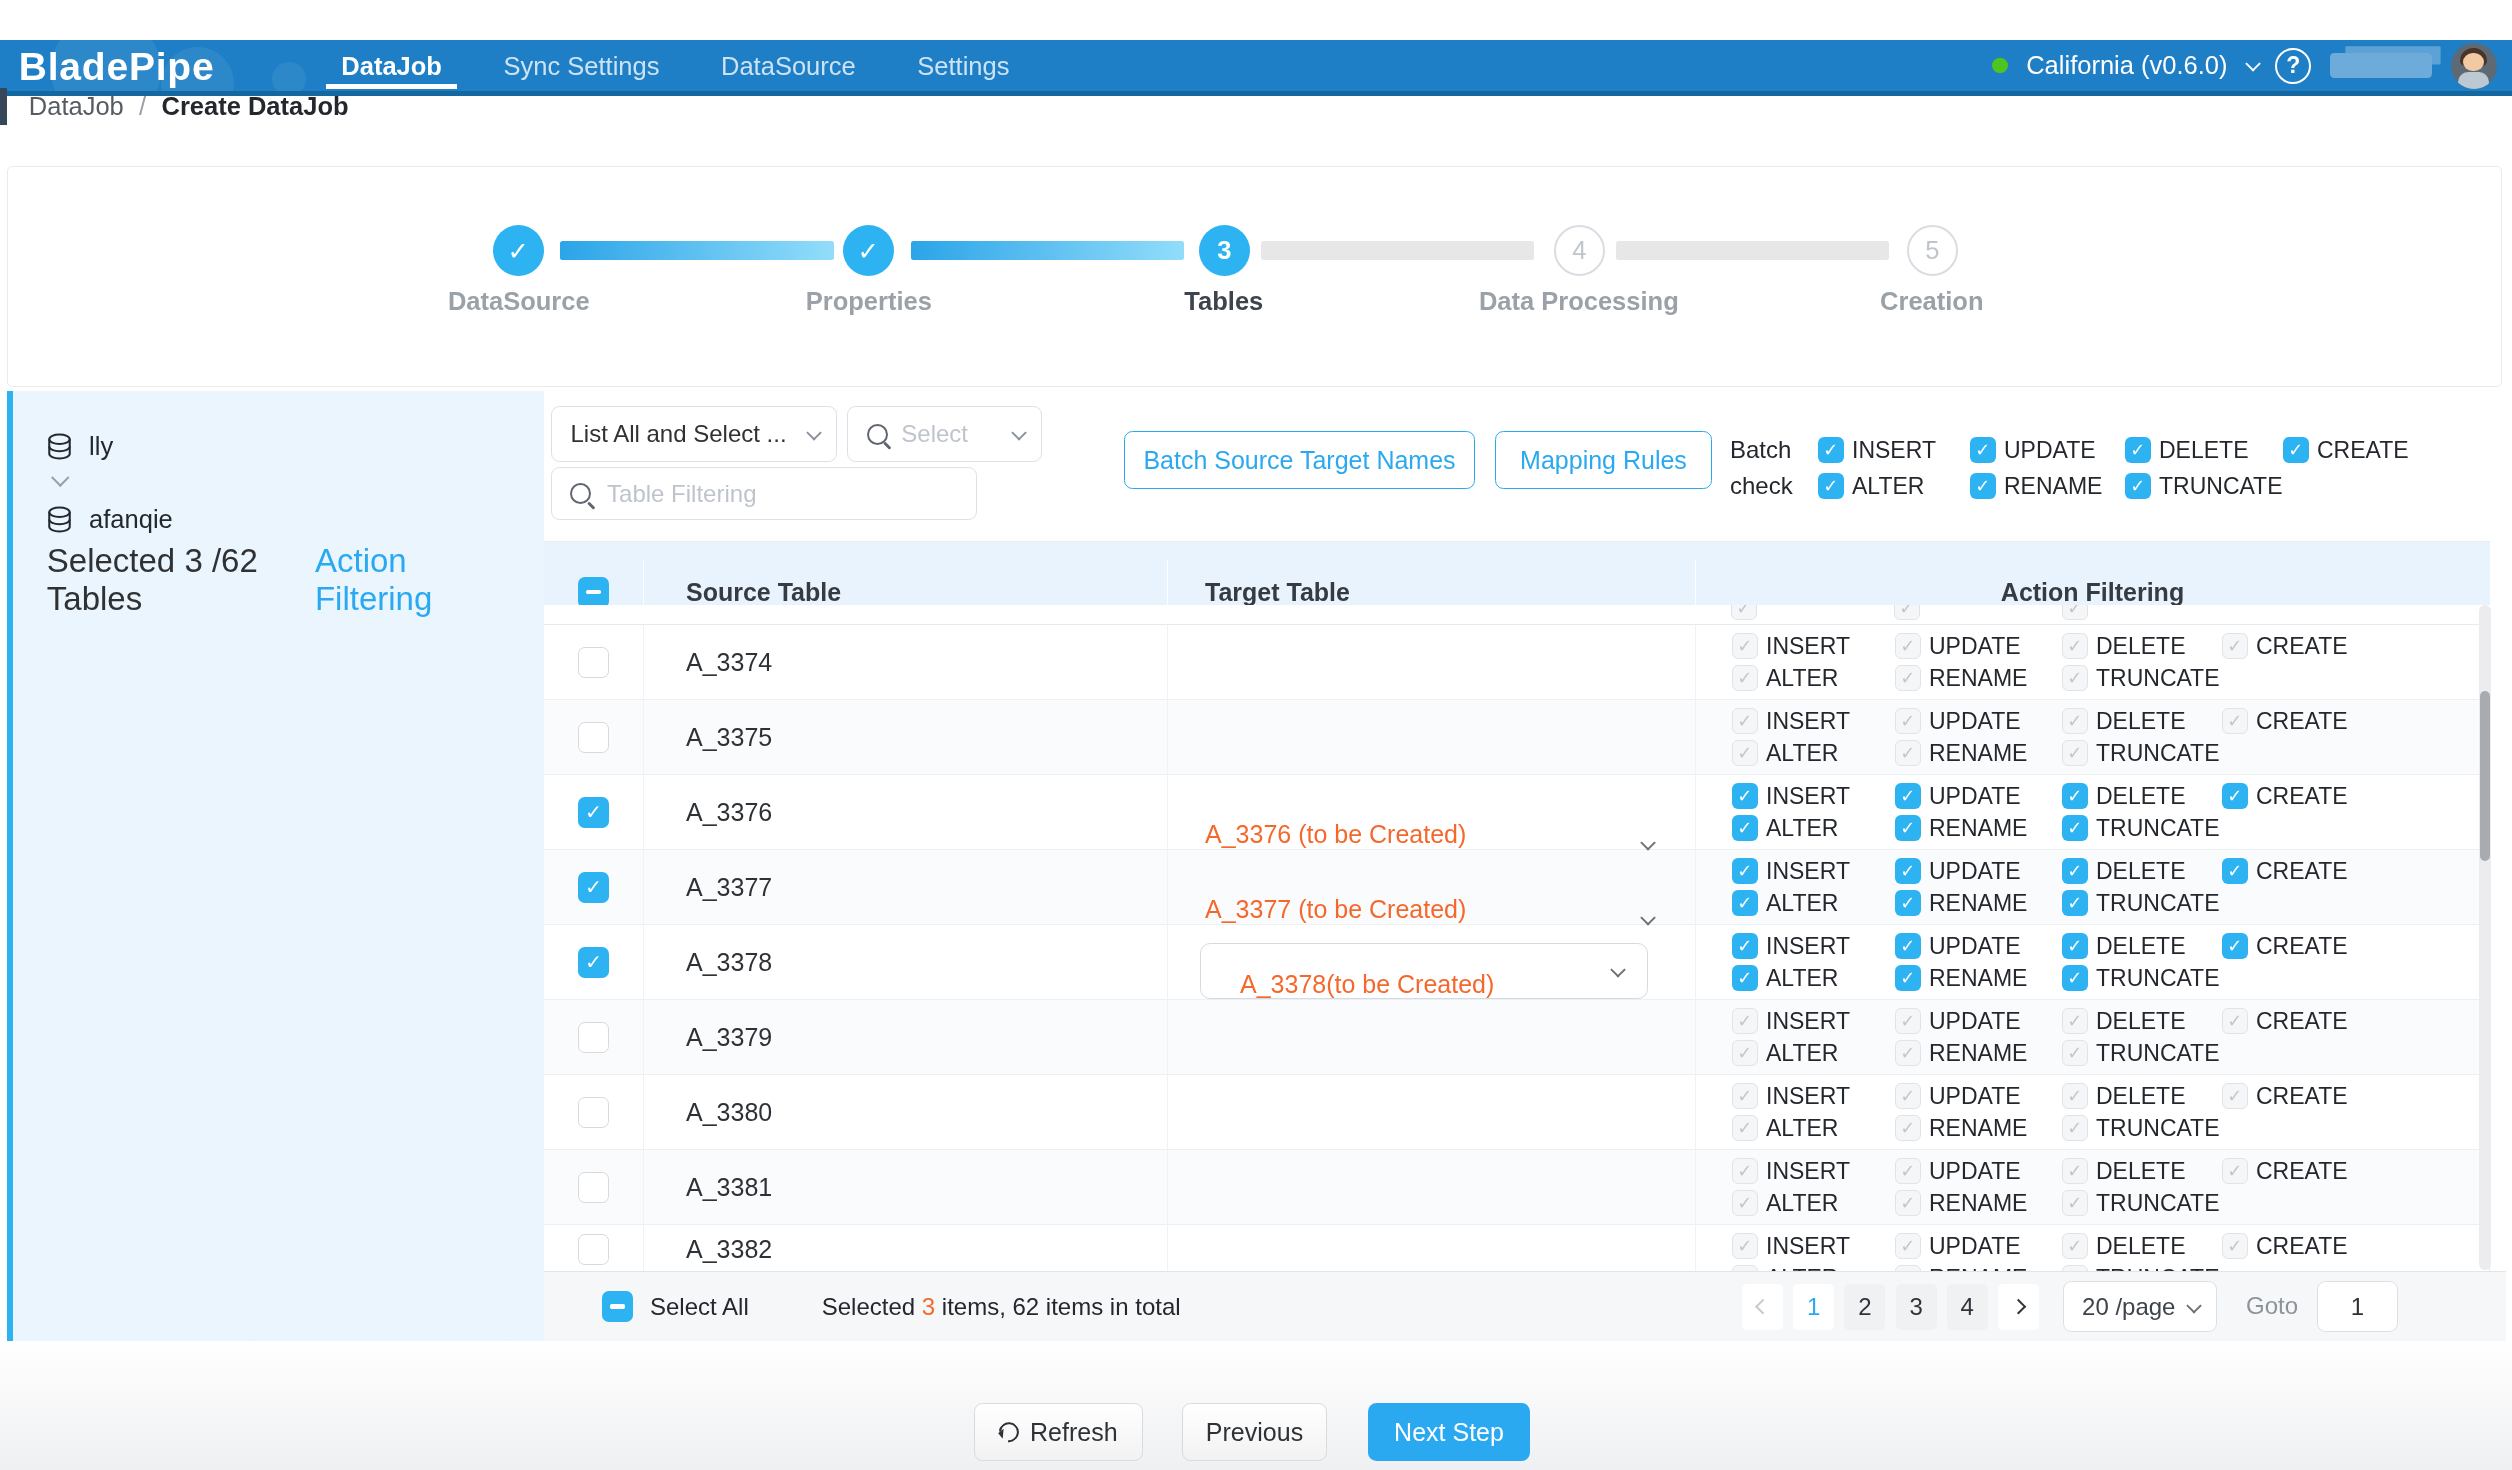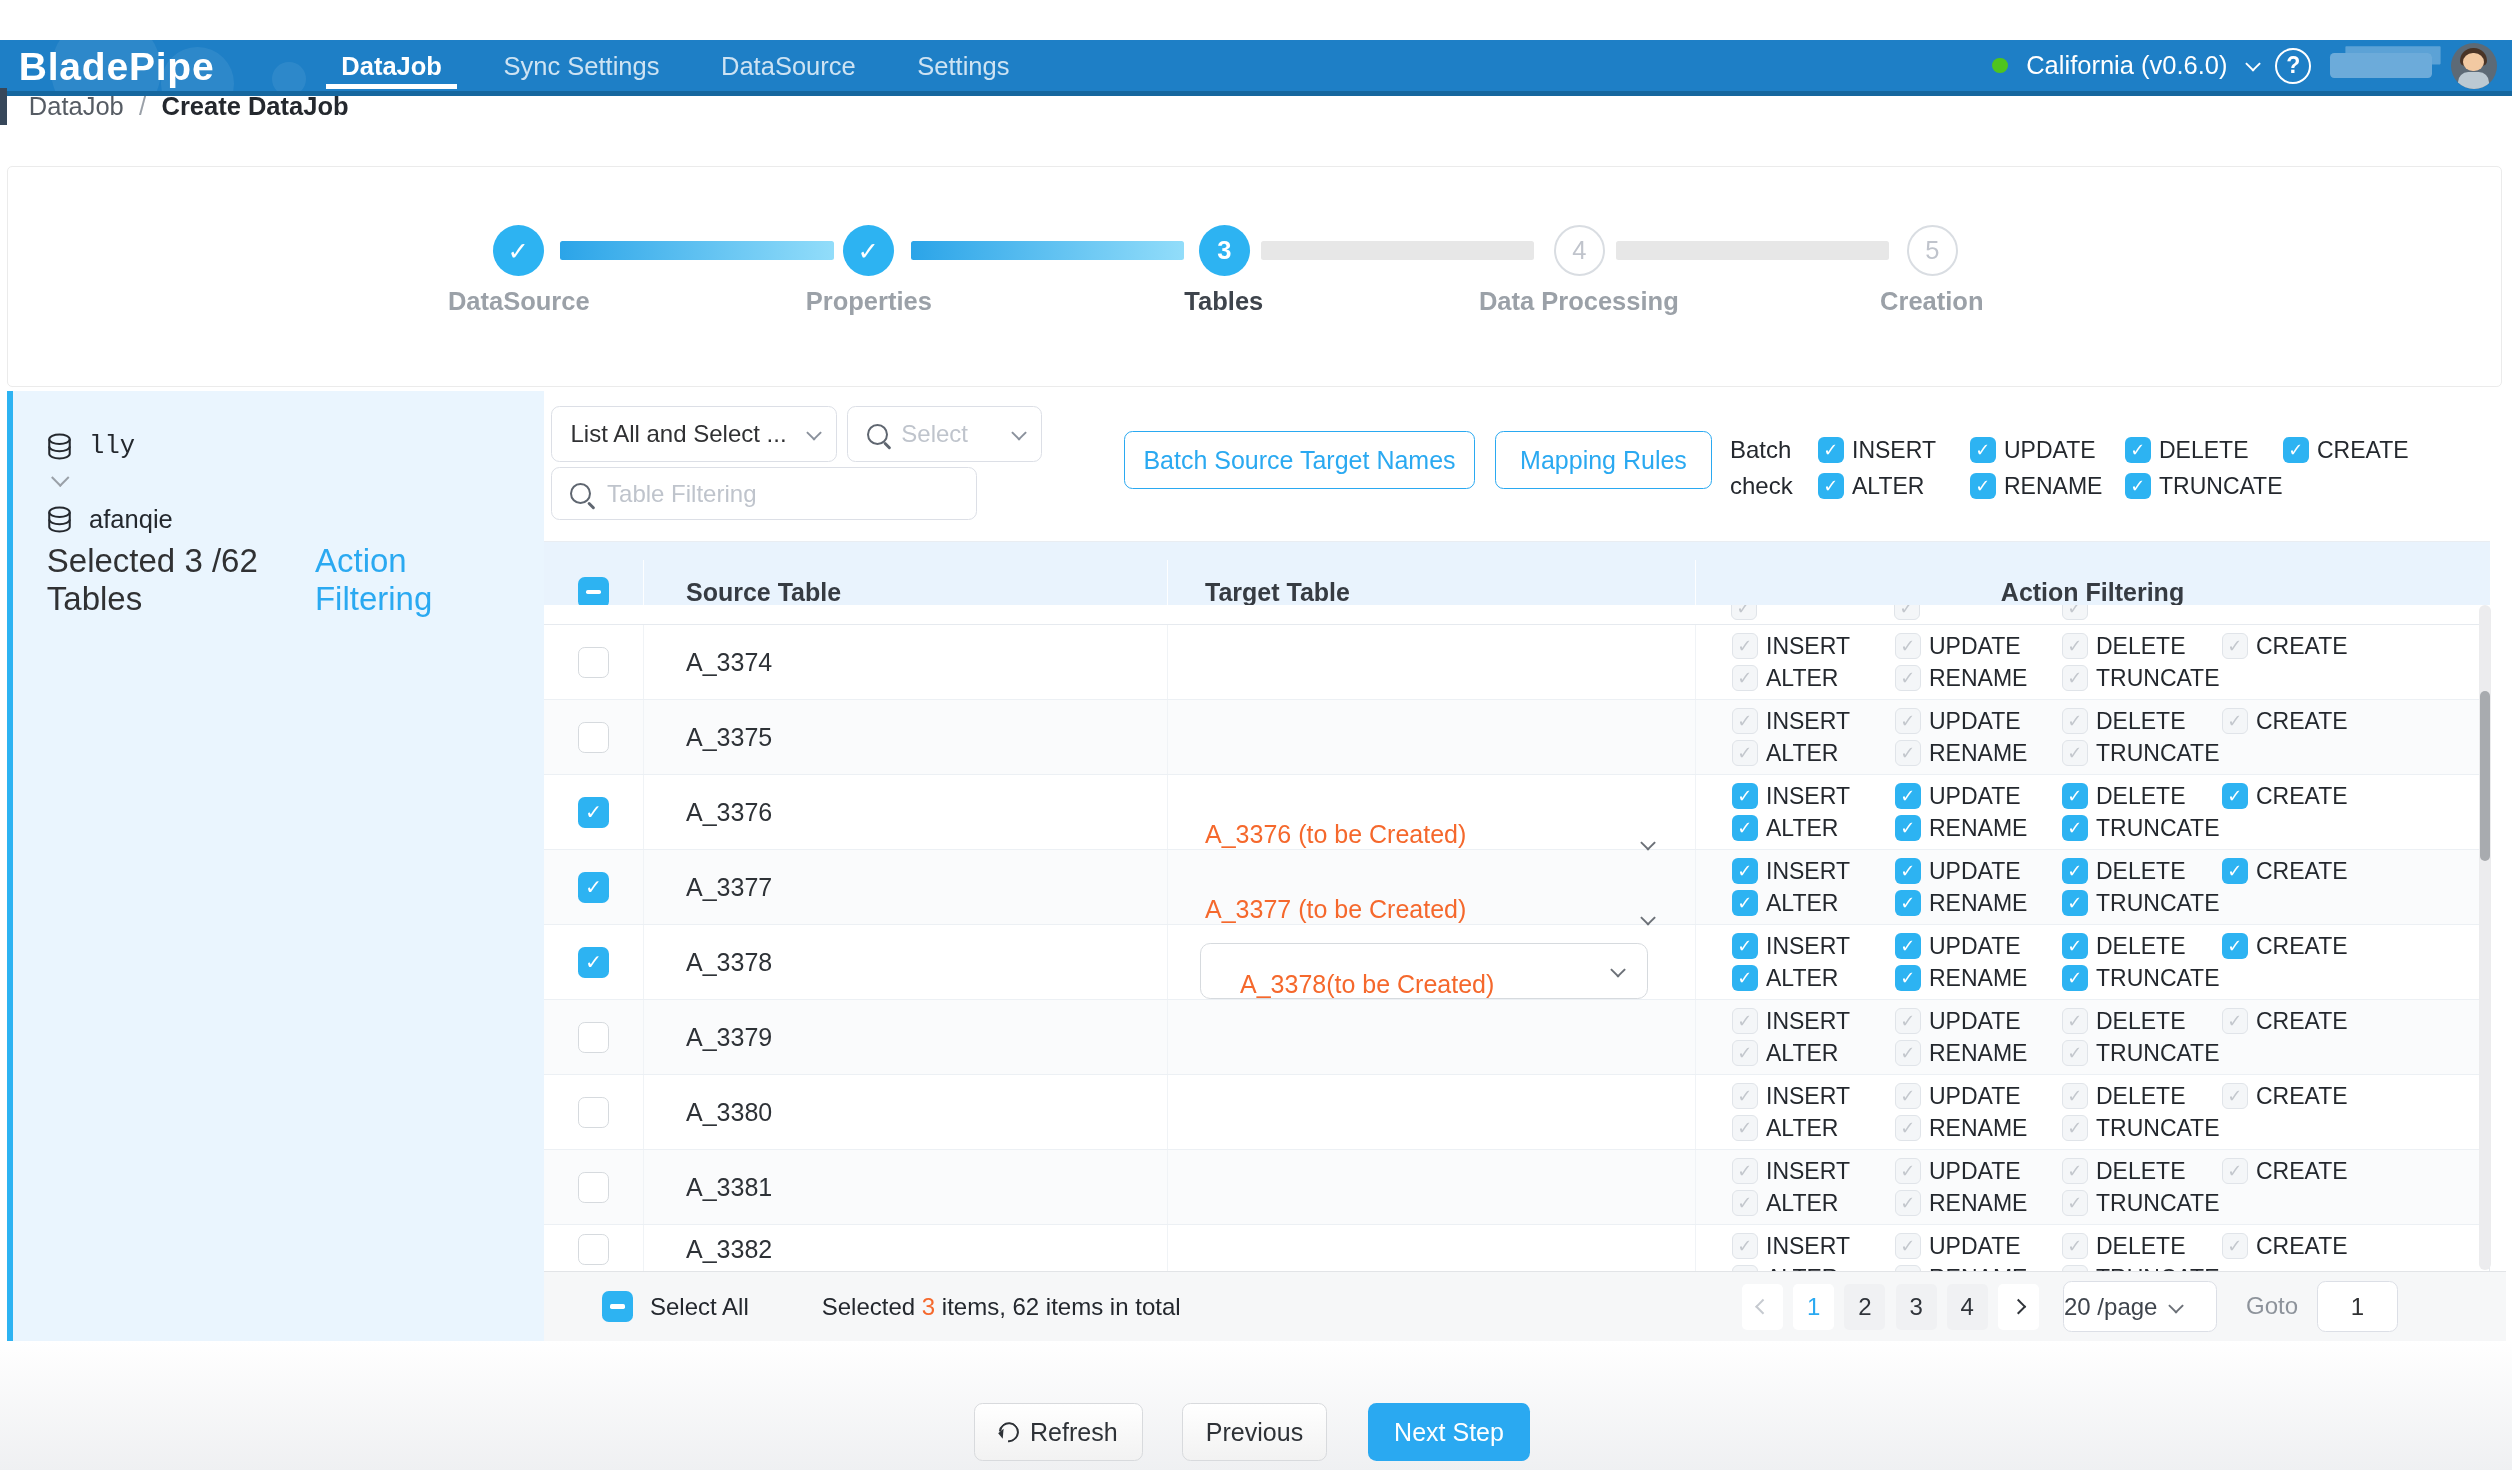--- a/index.html
+++ b/index.html
@@ -131,21 +131,21 @@
   .lf-selall{margin-left:17px;color:#24282e;}
   .lf-summary{margin-left:73px;color:#24282e;}
   .lf-count{color:#f5682c;}
   .pager{position:absolute;left:1198px;top:12px;display:flex;align-items:center;gap:10.2px;height:46px;}
   .pg{width:41px;height:46px;border-radius:5.1px;display:flex;align-items:center;justify-content:center;font-size:24px;color:#30343a;background:#f0f1f3;cursor:pointer;}
   .pg.nav-btn{background:#fff;}
   .pg.active{background:#fff;color:#2aa9f1;}
   .pg .caret{transform:rotate(-45deg);border-width:2.5px;width:9.3px;height:9.3px;}
   .pg .caret.left{transform:rotate(135deg);}
   .pg.prev{color:#c6cad0;}
-  .pager-size{position:absolute;left:1519px;top:9.3px;width:154px;height:51px;border:1.7px solid #dcdfe6;border-radius:8.5px;background:#fff;display:flex;align-items:center;gap:12px;font-size:24px;color:#3e444c;box-sizing:border-box;cursor:pointer;}
+  .pager-size{position:absolute;left:1519px;top:9.3px;width:154px;height:51px;border:1.7px solid #dcdfe6;border-radius:8.5px;background:#fff;display:flex;align-items:center;justify-content:center;gap:12px;font-size:24px;color:#3e444c;box-sizing:border-box;cursor:pointer;}
   .pager-size .caret{color:#6b7077;}
   .goto-label{position:absolute;left:1702px;top:20.4px;color:#8d939b;font-size:24px;}
   .goto-input{position:absolute;left:1773px;top:9.3px;width:81px;height:51px;border:1.7px solid #dcdfe6;border-radius:8.5px;box-sizing:border-box;text-align:center;font-size:24px;color:#303133;outline:none;font-family:inherit;}
 
   
   .bottom{position:absolute;left:0;top:1341px;width:2512px;height:129px;background:linear-gradient(180deg,#ffffff 0%,#eff0f2 100%);}
   .btn{position:absolute;top:62px;height:58px;border-radius:8.5px;font-size:25px;display:flex;align-items:center;justify-content:center;box-sizing:border-box;cursor:pointer;font-family:inherit;}
   .btn-plain{background:linear-gradient(180deg,#ffffff,#f2f2f2);border:1.7px solid #d8dadd;color:#2e3237;}
   .btn-refresh{left:974px;width:169px;gap:10.2px;}
   .btn-prev{left:1182px;width:145px;}
@@ -201,21 +201,21 @@
       <div class="step-label active" style="left: 1216px;">Tables</div>
       <div class="step-bar pending" style="left: 1253px; width: 273px;"></div>
       <div class="step-circle pending" style="left: 1546px;">4</div>
       <div class="step-label" style="left: 1571px;">Data Processing</div>
       <div class="step-bar pending" style="left: 1608px; width: 273px;"></div>
       <div class="step-circle pending" style="left: 1899px;">5</div>
       <div class="step-label" style="left: 1924px;">Creation</div>
     </section>
 
   <aside class="sidebar">
-    <div class="side-row" style="top:41px;font-family:Liberation Mono, monospace;">
+    <div class="side-row" style="top:41px;">
       <svg class="db-icon" width="29" height="29" viewBox="0 0 34 34" fill="none" stroke="#24282e" stroke-width="2.4">
         <ellipse cx="17" cy="8.5" rx="12" ry="5.5"></ellipse>
         <path d="M5 8.5 v17 c0 3 5.4 5.5 12 5.5 s12-2.5 12-5.5 v-17"></path>
         <path d="M5 17 c0 3 5.4 5.5 12 5.5 s12-2.5 12-5.5"></path>
       </svg>
       <span>lly</span>
     </div>
     <span class="side-caret caret"></span>
     <div class="side-row" style="top:114px;">
       <svg class="db-icon" width="29" height="29" viewBox="0 0 34 34" fill="none" stroke="#24282e" stroke-width="2.4">

